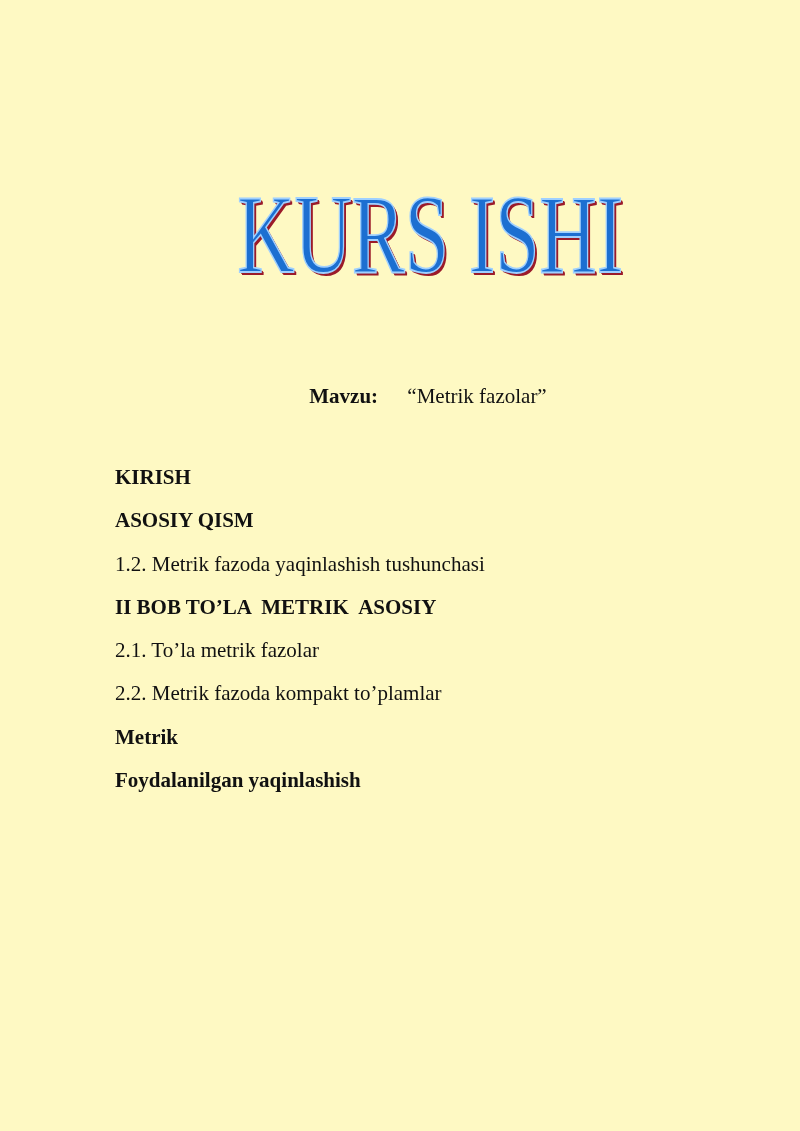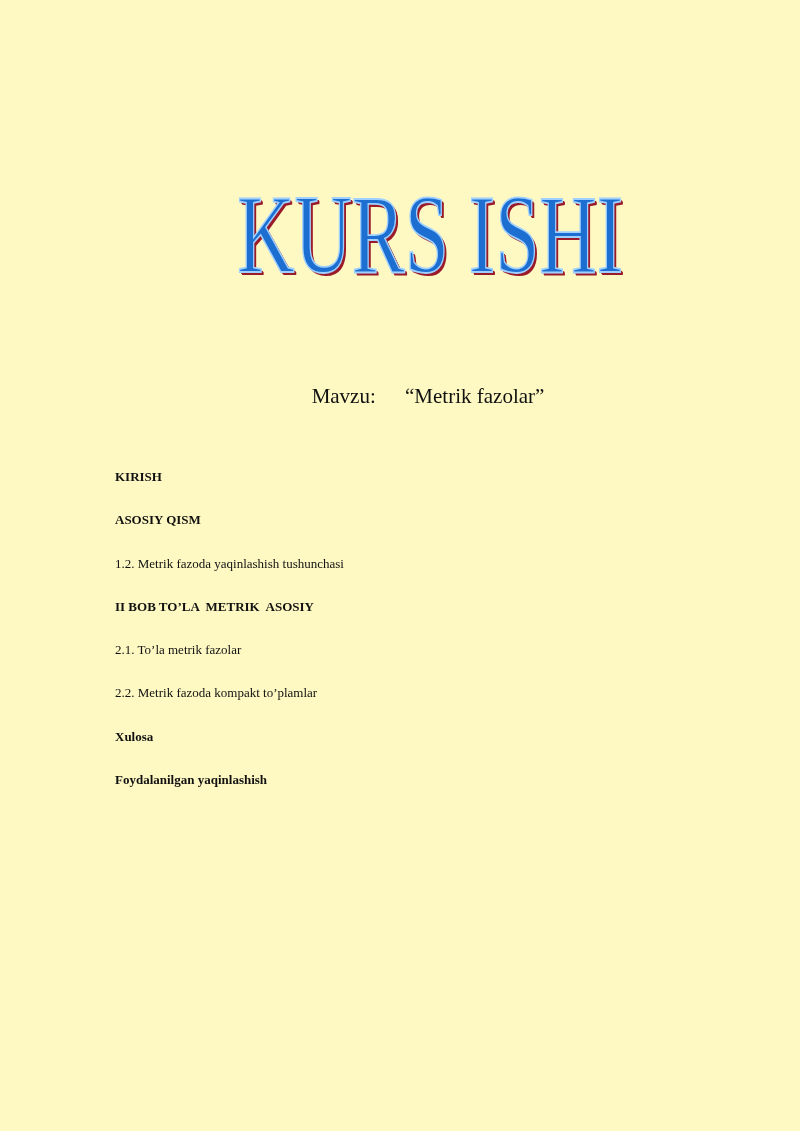--- a/index.html
+++ b/index.html
@@ -48,34 +48,34 @@
       position: absolute;
       top: 384px;
       left: 0;
       width: 100%;
       text-align: center;
       font-size: 21px;
       padding-left: 56px;
       box-sizing: border-box;
     }
     .mavzu .label {
-      font-weight: normal;
+      font-weight: bold;
     }
     .mavzu .value {
       margin-left: 24px;
     }
     .toc {
       position: absolute;
       left: 115px;
       top: 467px;
       width: 640px;
     }
     .toc-item {
       height: 43.3px;
-      font-size: 13px;
+      font-size: 21px;
       line-height: 20px;
       white-space: pre;
     }
     .toc-item.bold {
       font-weight: bold;
     }
   </style>
 </head>
 <body>
 
@@ -90,17 +90,17 @@
     <span class="value">“Metrik fazolar”</span>
   </div>
 
   <div class="toc">
     <div class="toc-item bold">KIRISH</div>
     <div class="toc-item bold">ASOSIY QISM</div>
     <div class="toc-item">1.2. Metrik fazoda yaqinlashish tushunchasi</div>
     <div class="toc-item bold">II BOB TO’LA  METRIK  ASOSIY</div>
     <div class="toc-item">2.1. To’la metrik fazolar</div>
     <div class="toc-item">2.2. Metrik fazoda kompakt to’plamlar</div>
-    <div class="toc-item bold">Xulosa</div>
+    <div class="toc-item bold">Metrik</div>
     <div class="toc-item bold">Foydalanilgan yaqinlashish</div>
   </div>
 
 </div>
 
 </body></html>

